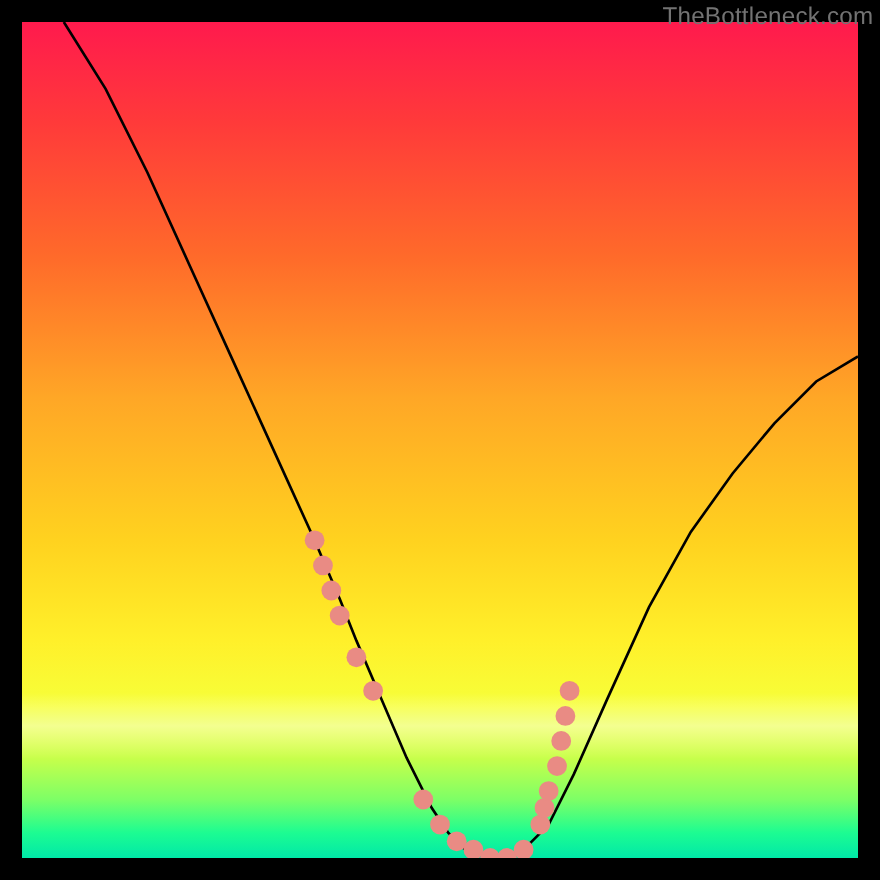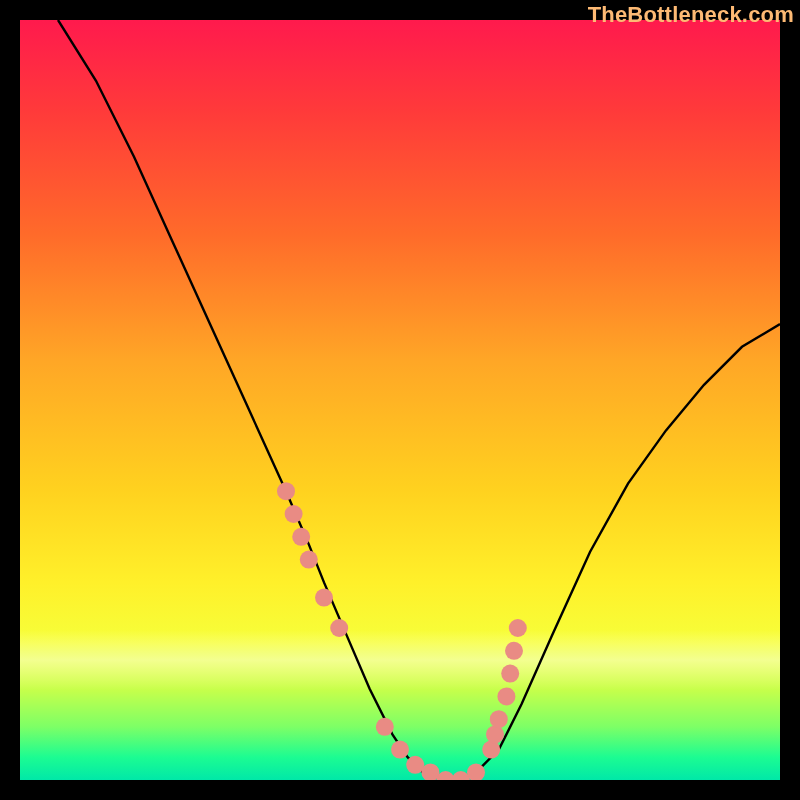--- a/index.html
+++ b/index.html
@@ -53,23 +53,23 @@
       rgba(255,255,210,0.0) 0%,
       rgba(255,255,210,0.55) 50%,
       rgba(255,255,210,0.0) 100%
     );
     pointer-events: none;
   }
   .watermark {
     position: absolute;
     right: 6px;
     top: 2px;
-    color: #fdba74;
+    color: #737373;
     font-size: 22px;
-    font-weight: 700;
+    font-weight: 400;
     letter-spacing: 0.2px;
     pointer-events: none;
   }
   svg.curve {
     position: absolute;
     left: 20px;
     top: 20px;
     width: 760px;
     height: 760px;
     pointer-events: none;

